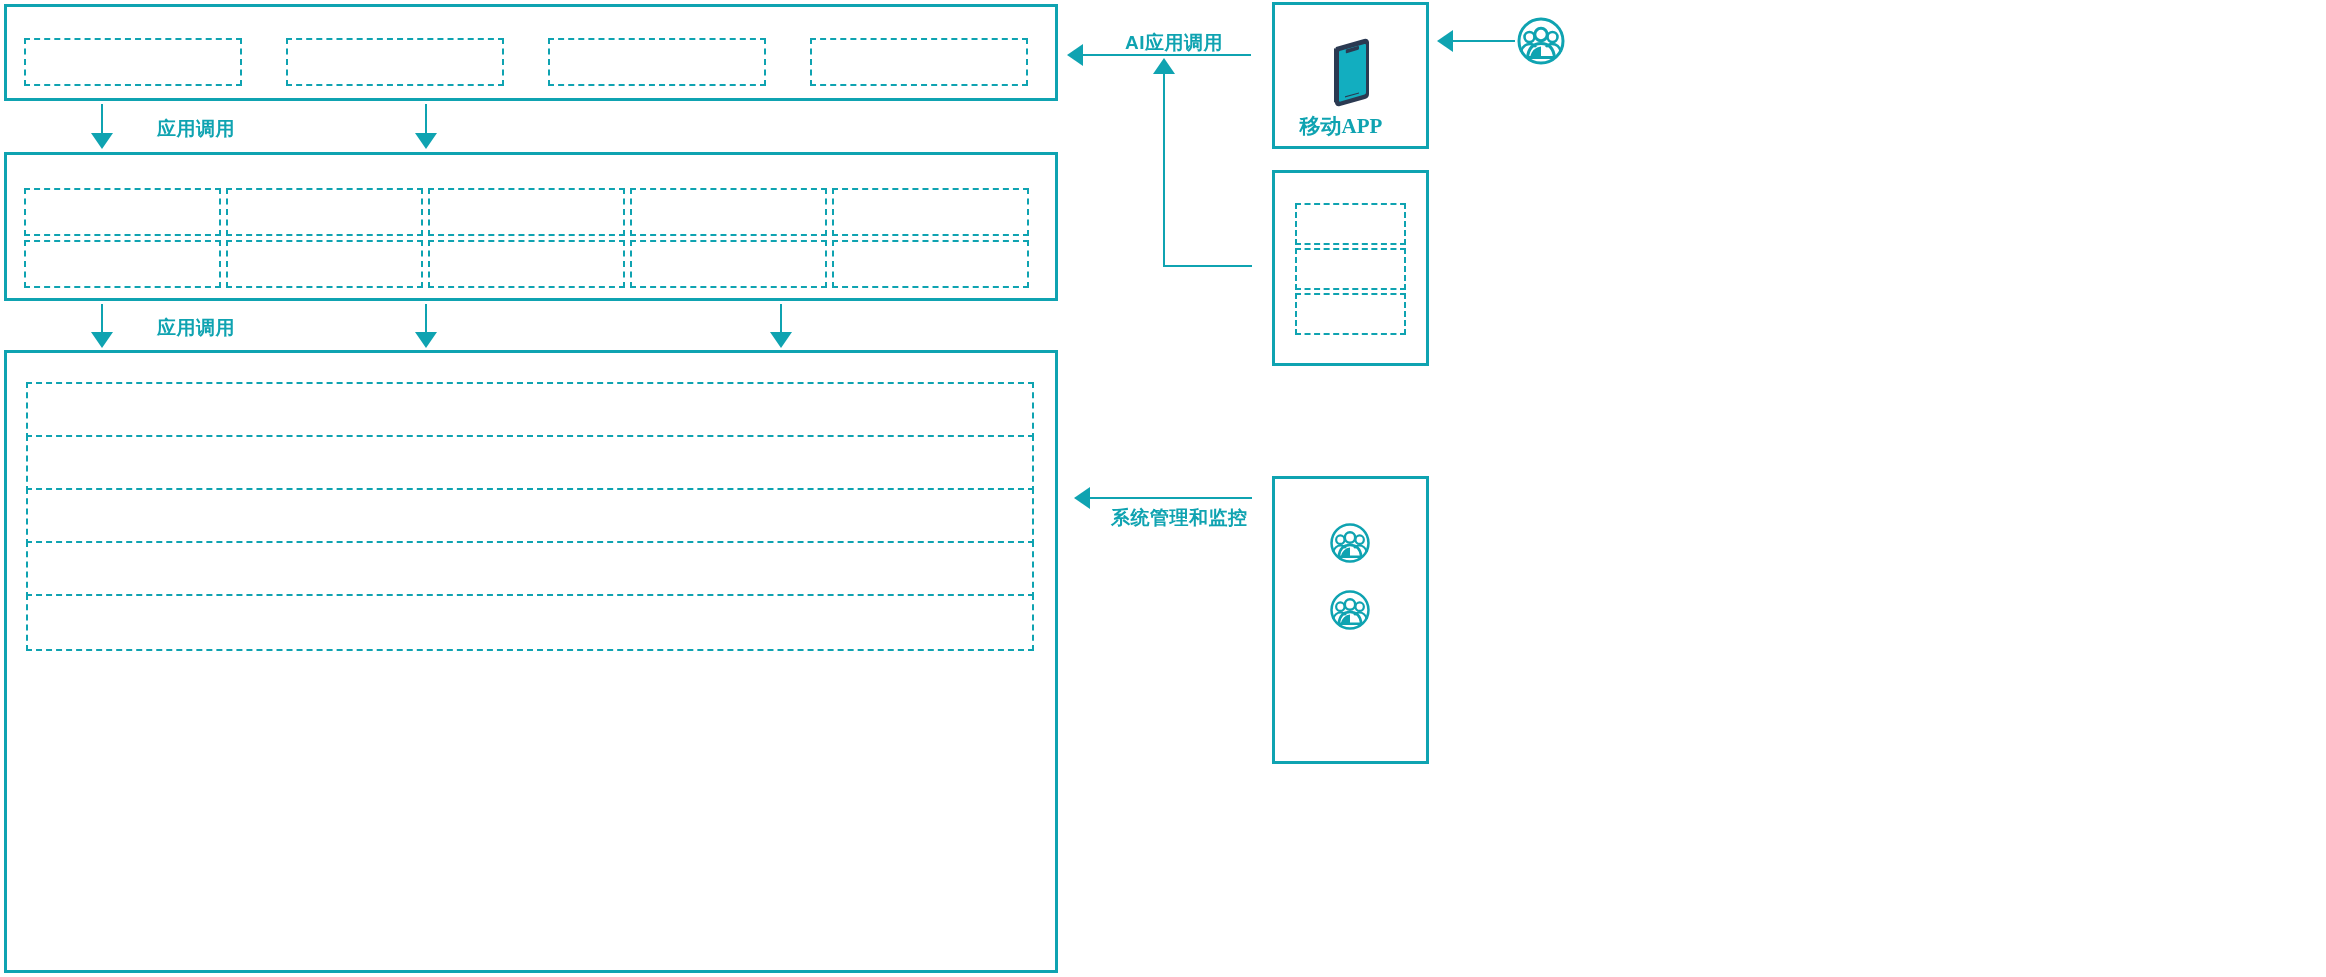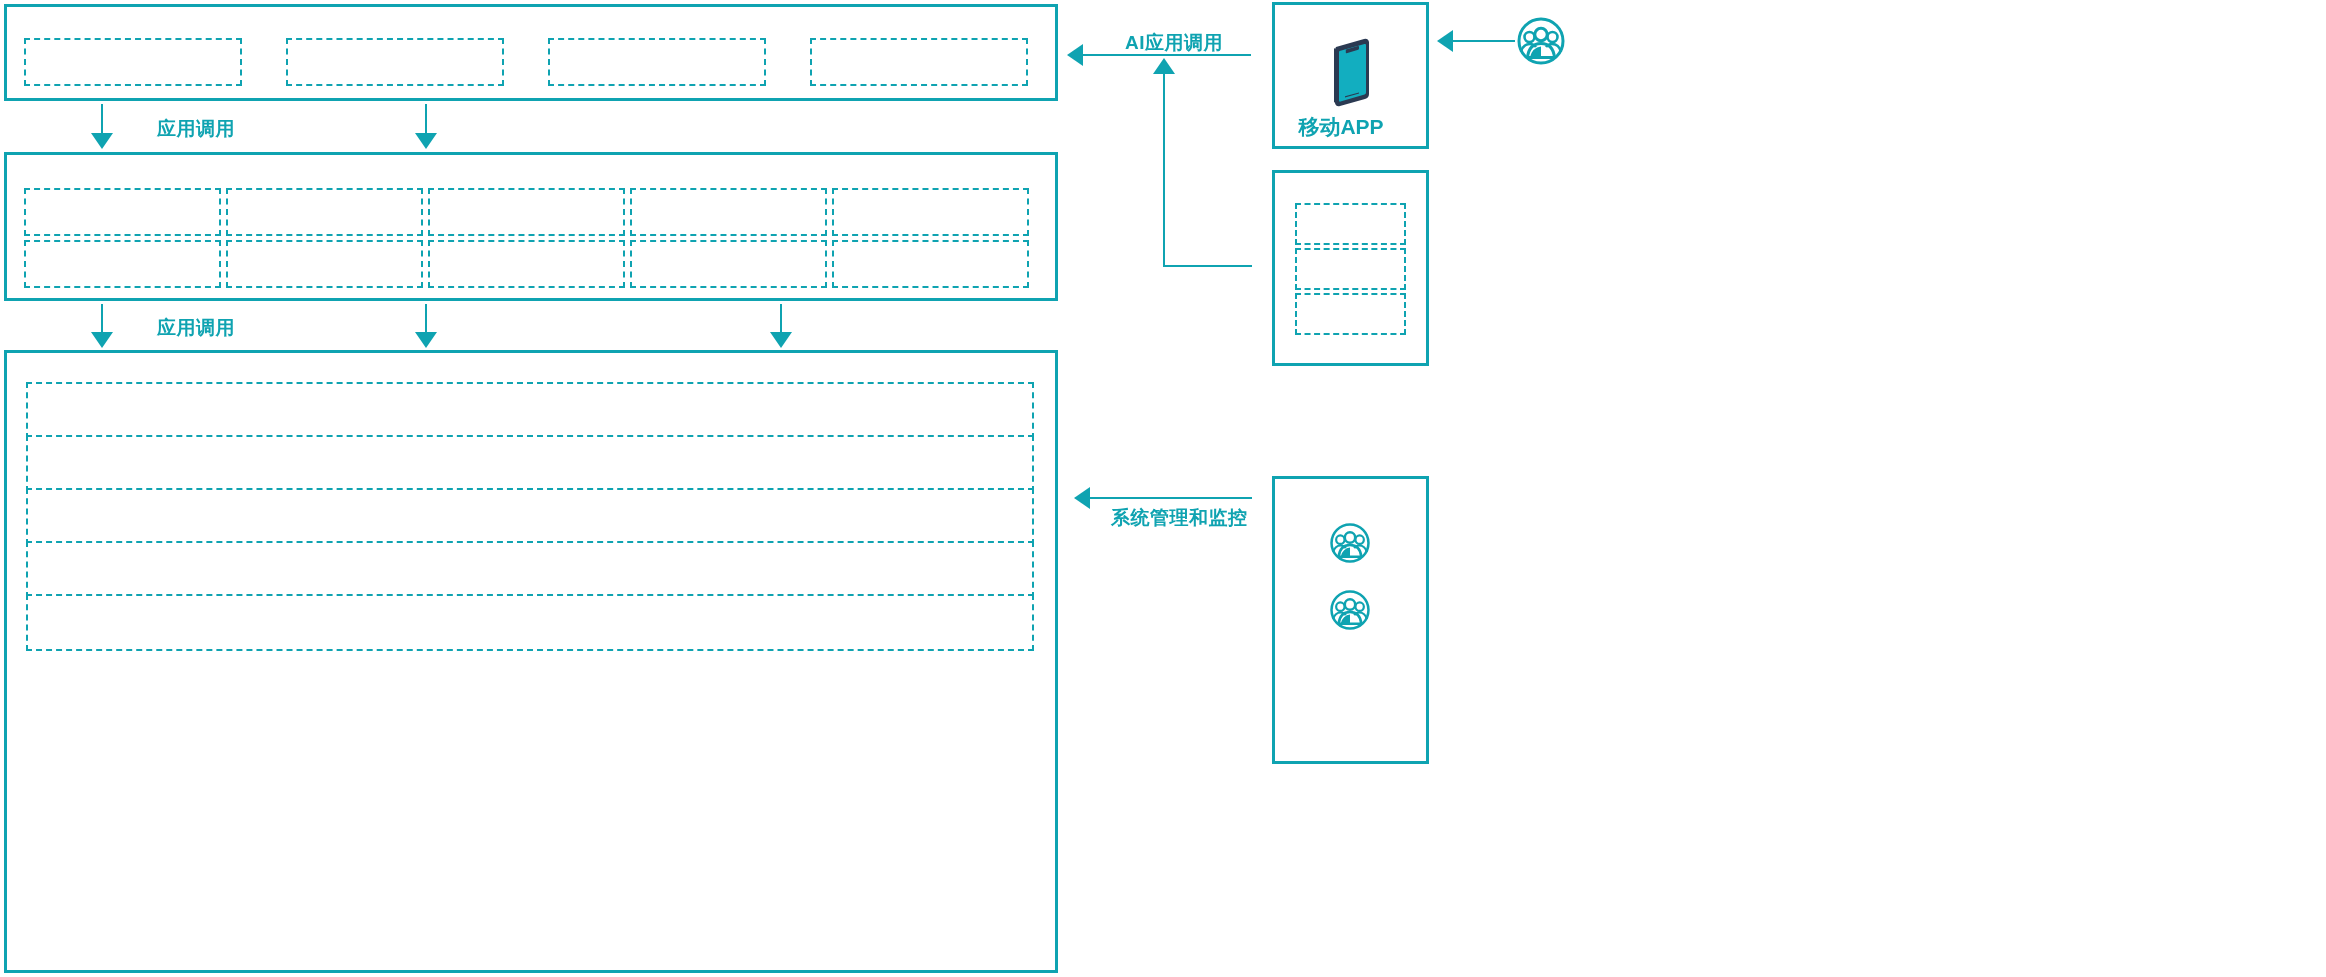--- a/index.html
+++ b/index.html
@@ -171,21 +171,21 @@
       <path d="M10 15 L38 7 Q42 6 43 10 L43 62 Q43 66 39 67 L14 74 Q10 75 9 71 L9 19 Q9 16 10 15 Z" fill="#2B3A52"></path>
 
       <path d="M13.5 19 L38.5 12 Q40 11.6 40 13 L40 60.5 Q40 62 38.6 62.4 L14.5 69.5 Q13 70 13 68.5 L13 20.5 Q13 19.3 13.5 19 Z" fill="#12AEC0"></path>
 
       <path d="M20 17.5 L32 14 Q33 13.8 33 15 L33 16.6 Q33 17.6 32.2 17.8 L20.6 21.2 Q19.8 21.4 19.8 20.4 L19.8 18.4 Q19.8 17.7 20 17.5 Z" fill="#2B3A52"></path>
 
       <path d="M19 64.2 L33 60.4 L33 61.6 L19 65.4 Z" fill="#2B3A52"></path>
     </svg>
   </div>
 
-  <div class="panel-caption" style="left:1272px; top:116px; width:138px;">移动APP</div>
+  <div class="panel-caption" style="left:1272px; top:116px; width:138px;font-family:Liberation Serif, serif;">移动APP</div>
 
   <div class="hline" style="left:1453px; top:40px; width:62px;"></div>
   <div class="arrow-left" style="left:1437px; top:30px;"></div>
 
   <div class="icon-wrap" style="left:1516px; top:16px;">
     <svg width="50" height="50" viewBox="0 0 50 50" xmlns="http://www.w3.org/2000/svg">
       <circle cx="25" cy="25" r="22" fill="none" stroke="#0FA3B1" stroke-width="3"></circle>
 
       <circle cx="13.5" cy="21" r="5" fill="none" stroke="#0FA3B1" stroke-width="2.6"></circle>
       <circle cx="36.5" cy="21" r="5" fill="none" stroke="#0FA3B1" stroke-width="2.6"></circle>

